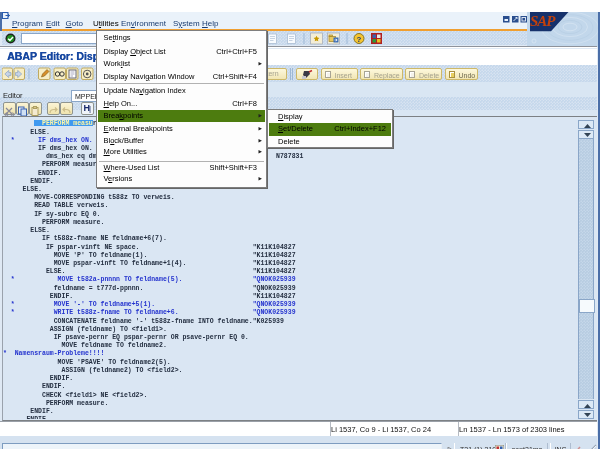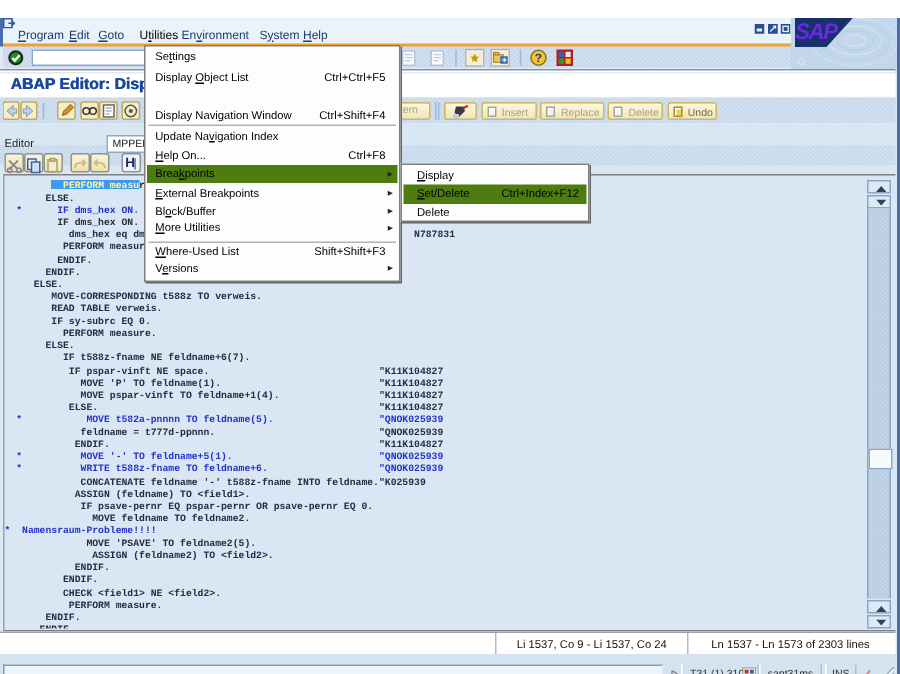--- a/index.html
+++ b/index.html
@@ -38,21 +38,21 @@
 #code .bl{color:#2433ce}
 #code .hl{color:#fdf6a8}
 
 #sb{left:578px;top:108px;width:16px;height:299px}
 .sbtn{position:absolute;left:0;width:16px;height:9px;background:#dce9f6;border:1px solid #8aa6c8}
 .sbtn svg{position:absolute;left:5px;top:2.5px}
 #sbtrack{position:absolute;left:0;top:19px;width:16px;height:260px;background-color:#b8cde2;background-image:radial-gradient(circle at 0.6px 0.6px,#c6d8ea 0.55px,rgba(0,0,0,0) 0.9px),radial-gradient(circle at 2.1px 2.1px,#c6d8ea 0.55px,rgba(0,0,0,0) 0.9px);background-size:3px 3px;border-left:1px solid #8aa6c8;border-right:1px solid #8aa6c8}
 #sbthumb{position:absolute;left:0;top:160px;width:16px;height:14px;background:#f6fafd;border:1px solid #8aa6c8}
 
 #stline{left:0;top:408.5px;width:597px;height:15.5px;background:#fff;border-top:1px solid #9aa0a8;font-size:7.5px;color:#111}
-.stcell{position:absolute;top:0;height:15.5px;border-left:1px solid #b5bac2;line-height:15px;text-align:center}
+.stcell{position:absolute;top:0;height:15.5px;border-left:1px solid #b5bac2;line-height:15px;text-align:left}
 
 #gap{left:0;top:424px;width:597px;height:5.5px;background:#d5e2f0}
 #stbar{left:0;top:429.5px;width:597px;height:17.5px;background:#d5e2f0;font-size:7px;color:#333}
 #stfield{position:absolute;left:2px;top:1.5px;width:440px;height:14px;background:#edf4fa;border:1px solid #7d9cc0;border-bottom-color:#e8eef5;border-right-color:#e8eef5}
 .sfld{position:absolute;top:1.5px;height:14px;line-height:14px;border-left:1px solid #fff;border-right:1px solid #aebdd0;text-align:center}
 
 #corner{left:527px;top:0;width:71px;height:34.5px;overflow:hidden}
 
 .menu{position:absolute;z-index:20;background:#fdfdfd;border:1px solid #7e7e7e;box-shadow:1px 1px 0 #666;font-size:7.5px;color:#000}
 #m1{left:96px;top:18px;width:171px;height:158px}
@@ -281,41 +281,45 @@
   <g fill="none">
    <ellipse cx="43" cy="15" rx="7" ry="3.8" stroke="rgba(255,255,255,.3)" stroke-width="0.9"></ellipse>
    <ellipse cx="43" cy="15" rx="12" ry="6.6" stroke="rgba(140,170,200,.2)" stroke-width="0.8"></ellipse>
    <ellipse cx="43" cy="15" rx="17.5" ry="9.6" stroke="rgba(255,255,255,.27)" stroke-width="0.9"></ellipse>
    <ellipse cx="43" cy="15.5" rx="23" ry="12.8" stroke="rgba(140,170,200,.17)" stroke-width="0.8"></ellipse>
    <ellipse cx="43" cy="16" rx="28.5" ry="15.8" stroke="rgba(255,255,255,.22)" stroke-width="0.9"></ellipse>
    <circle cx="7" cy="29" r="2" stroke="rgba(255,255,255,.35)" stroke-width="0.8"></circle>
   </g>
   <path d="M3 0 L41.5 0 L24 19.3 L3 19.3 z" fill="#16316b"></path>
  </svg>
- <div style="position:absolute;left:3px;top:1px;font-family:Liberation Sans, sans-serif;font-size:15px;font-weight:bold;font-style:italic;color:#6d28d9;letter-spacing:-1px">SAP</div>
+ <div style="position:absolute;left:3px;top:1px;font-family:Liberation Serif, serif;font-size:15px;font-weight:bold;font-style:italic;color:#c2410c;letter-spacing:-1px">SAP</div>
 </div>
 
 <svg class="abs" style="left:503px;top:4px" width="24" height="7" viewBox="0 0 24 7">
  <rect x="0" y="0" width="6.5" height="6.5" fill="#2a4e8e"></rect>
       <rect x="1.5" y="3" width="3.5" height="2" fill="#e8f0fa"></rect>
  <rect x="9" y="0" width="6.5" height="6.5" fill="#2a4e8e"></rect>
       <path d="M10.5 5 L14 1.5 M12.5 1.5 h1.5 v1.5" stroke="#e8f0fa" stroke-width=".9" fill="none"></path>
  <rect x="17.5" y="0" width="6.5" height="6.5" fill="#2a4e8e"></rect>
       <rect x="19" y="1.5" width="3.5" height="3.5" fill="none" stroke="#e8f0fa" stroke-width=".9"></rect>
 </svg>
 
 
 <div class="menu" id="m1">
  <div class="mi" style="top:1px;height:12.5px;line-height:12.5px">
         <span class="lbl">Se<u>t</u>tings</span>
       </div>
  <div class="mi" style="top:13.5px;height:13px;line-height:13px">
         <span class="lbl">Display <u>O</u>bject List</span>
         <span class="sc">Ctrl+Ctrl+F5</span>
       </div>
+ <div class="mi" style="top:25.8px;height:13px;line-height:13px">
+        <span class="lbl">Work<u>l</u>ist</span>
+        <span class="ar">▶</span>
+      </div>
  <div class="mi" style="top:38.8px;height:13px;line-height:13px">
         <span class="lbl">Display Navi<u>g</u>ation Window</span>
         <span class="sc">Ctrl+Shift+F4</span>
       </div>
  <div class="msep" style="top:52px"></div>
  <div class="mi" style="top:53.3px;height:13px;line-height:13px">
         <span class="lbl">Update Na<u>v</u>igation Index</span>
       </div>
  <div class="mi" style="top:66px;height:13px;line-height:13px">
         <span class="lbl"><u>H</u>elp On...</span>

